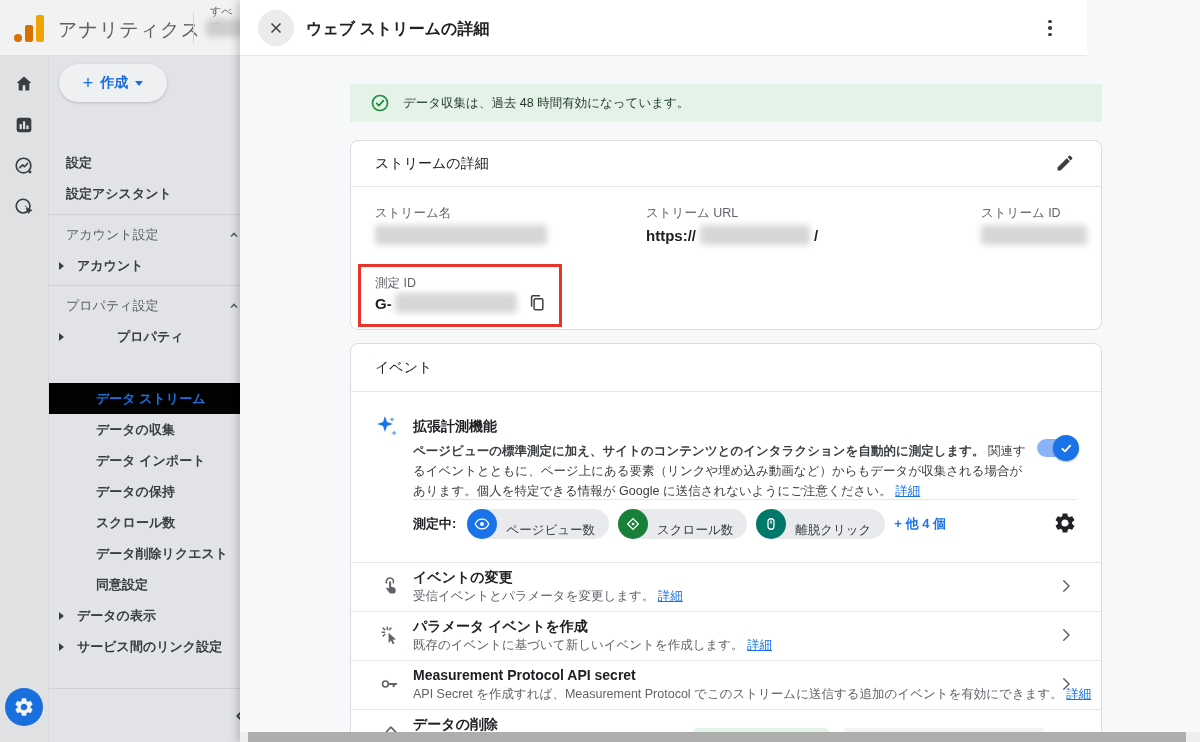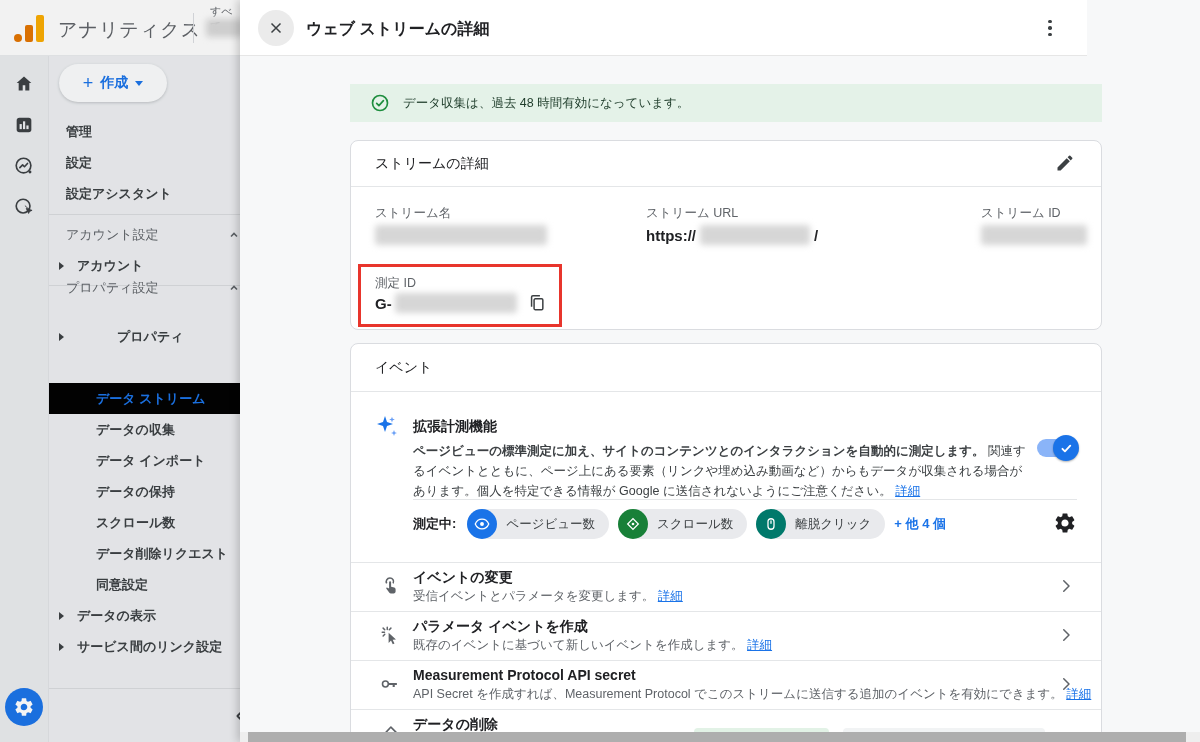--- a/index.html
+++ b/index.html
@@ -84,21 +84,21 @@
   .ev-desc { position:absolute; left:62px; top:98px; width:618px; font-size:12.5px; line-height:1.58; color:#3c4043; }
   .ev-desc .bold-line { font-weight:700; }
   .lnk { color:#1a73e8; text-decoration:underline; cursor:pointer; }
   .toggle { position:absolute; right:24px; top:95px; width:40px; height:18px; background:#8ab4f8;
     border-radius:9px; cursor:pointer; }
   .toggle-thumb { position:absolute; right:-2px; top:-4px; width:26px; height:26px; border-radius:50%;
     background:#1a73e8; display:flex; align-items:center; justify-content:center; box-shadow:0 1px 2px rgba(0,0,0,.3); }
   .sub-divider { position:absolute; left:62px; right:24px; top:155px; height:1px; background:#e4e6e8; }
   .measure-row { position:absolute; left:62px; top:165px; right:60px; height:30px; display:flex; align-items:center; gap:9px; }
   .measure-label { font-size:13px; font-weight:700; color:#202124; margin-right:2px; }
-  .chip { height:30px; background:#e9eaed; border-radius:15px; display:flex; align-items:center;
+  .chip { height:30px; background:#e9eaed; border-radius:15px; display:flex; align-items:flex-end;
     padding-right:14px; gap:9px; cursor:default; }
   .chip-circle { width:30px; height:30px; border-radius:50%; display:flex; align-items:center; justify-content:center; }
   .chip-circle.c-blue { background:#1a73e8; }
   .chip-circle.c-green { background:#188038; }
   .chip-circle.c-teal { background:#00796b; }
   .chip-label { font-size:12.5px; color:#3c4043; }
   .more-link { font-size:13px; font-weight:700; color:#1a73e8; cursor:pointer; white-space:nowrap; }
   .measure-gear { position:absolute; right:24px; top:167px; width:24px; height:24px; color:#202124; cursor:pointer; }
 
   .ev-divider { position:absolute; left:0; right:0; height:1px; background:#e4e6e8; }
@@ -172,44 +172,41 @@
       </svg>
   </div>
 
   <div class="sidebar">
     <div class="create-btn">
       <span class="create-plus">+</span>
       <span>作成</span>
       <span class="create-caret"></span>
     </div>
 
-    <div class="side-item plain" style="top:60px;">
-        <span>管理</span>
-      </div>
     <div class="side-item plain" style="top:91px;">
         <span>設定</span>
       </div>
     <div class="side-item plain" style="top:122px;">
         <span>設定アシスタント</span>
       </div>
     <div class="side-divider" style="top:158px;"></div>
 
     <div class="side-item section" style="top:163px;">
       <span>アカウント設定</span>
       <svg class="section-caret" width="10" height="10" viewBox="0 0 10 10" fill="none" stroke="currentColor" stroke-width="1.6">
           <polyline points="2,6.5 5,3.5 8,6.5"></polyline>
         </svg>
     </div>
     <div class="side-item" style="top:194px;">
         <span class="tri-right"></span>
         <span>アカウント</span>
       </div>
     <div class="side-divider" style="top:229px;"></div>
 
-    <div class="side-item section" style="top:216px;">
+    <div class="side-item section" style="top:234px;">
       <span>プロパティ設定</span>
       <svg class="section-caret" width="10" height="10" viewBox="0 0 10 10" fill="none" stroke="currentColor" stroke-width="1.6">
           <polyline points="2,6.5 5,3.5 8,6.5"></polyline>
         </svg>
     </div>
     <div class="side-item" style="top:265px;gap:40px;">
         <span class="tri-right"></span>
         <span>プロパティ</span>
       </div>
 

